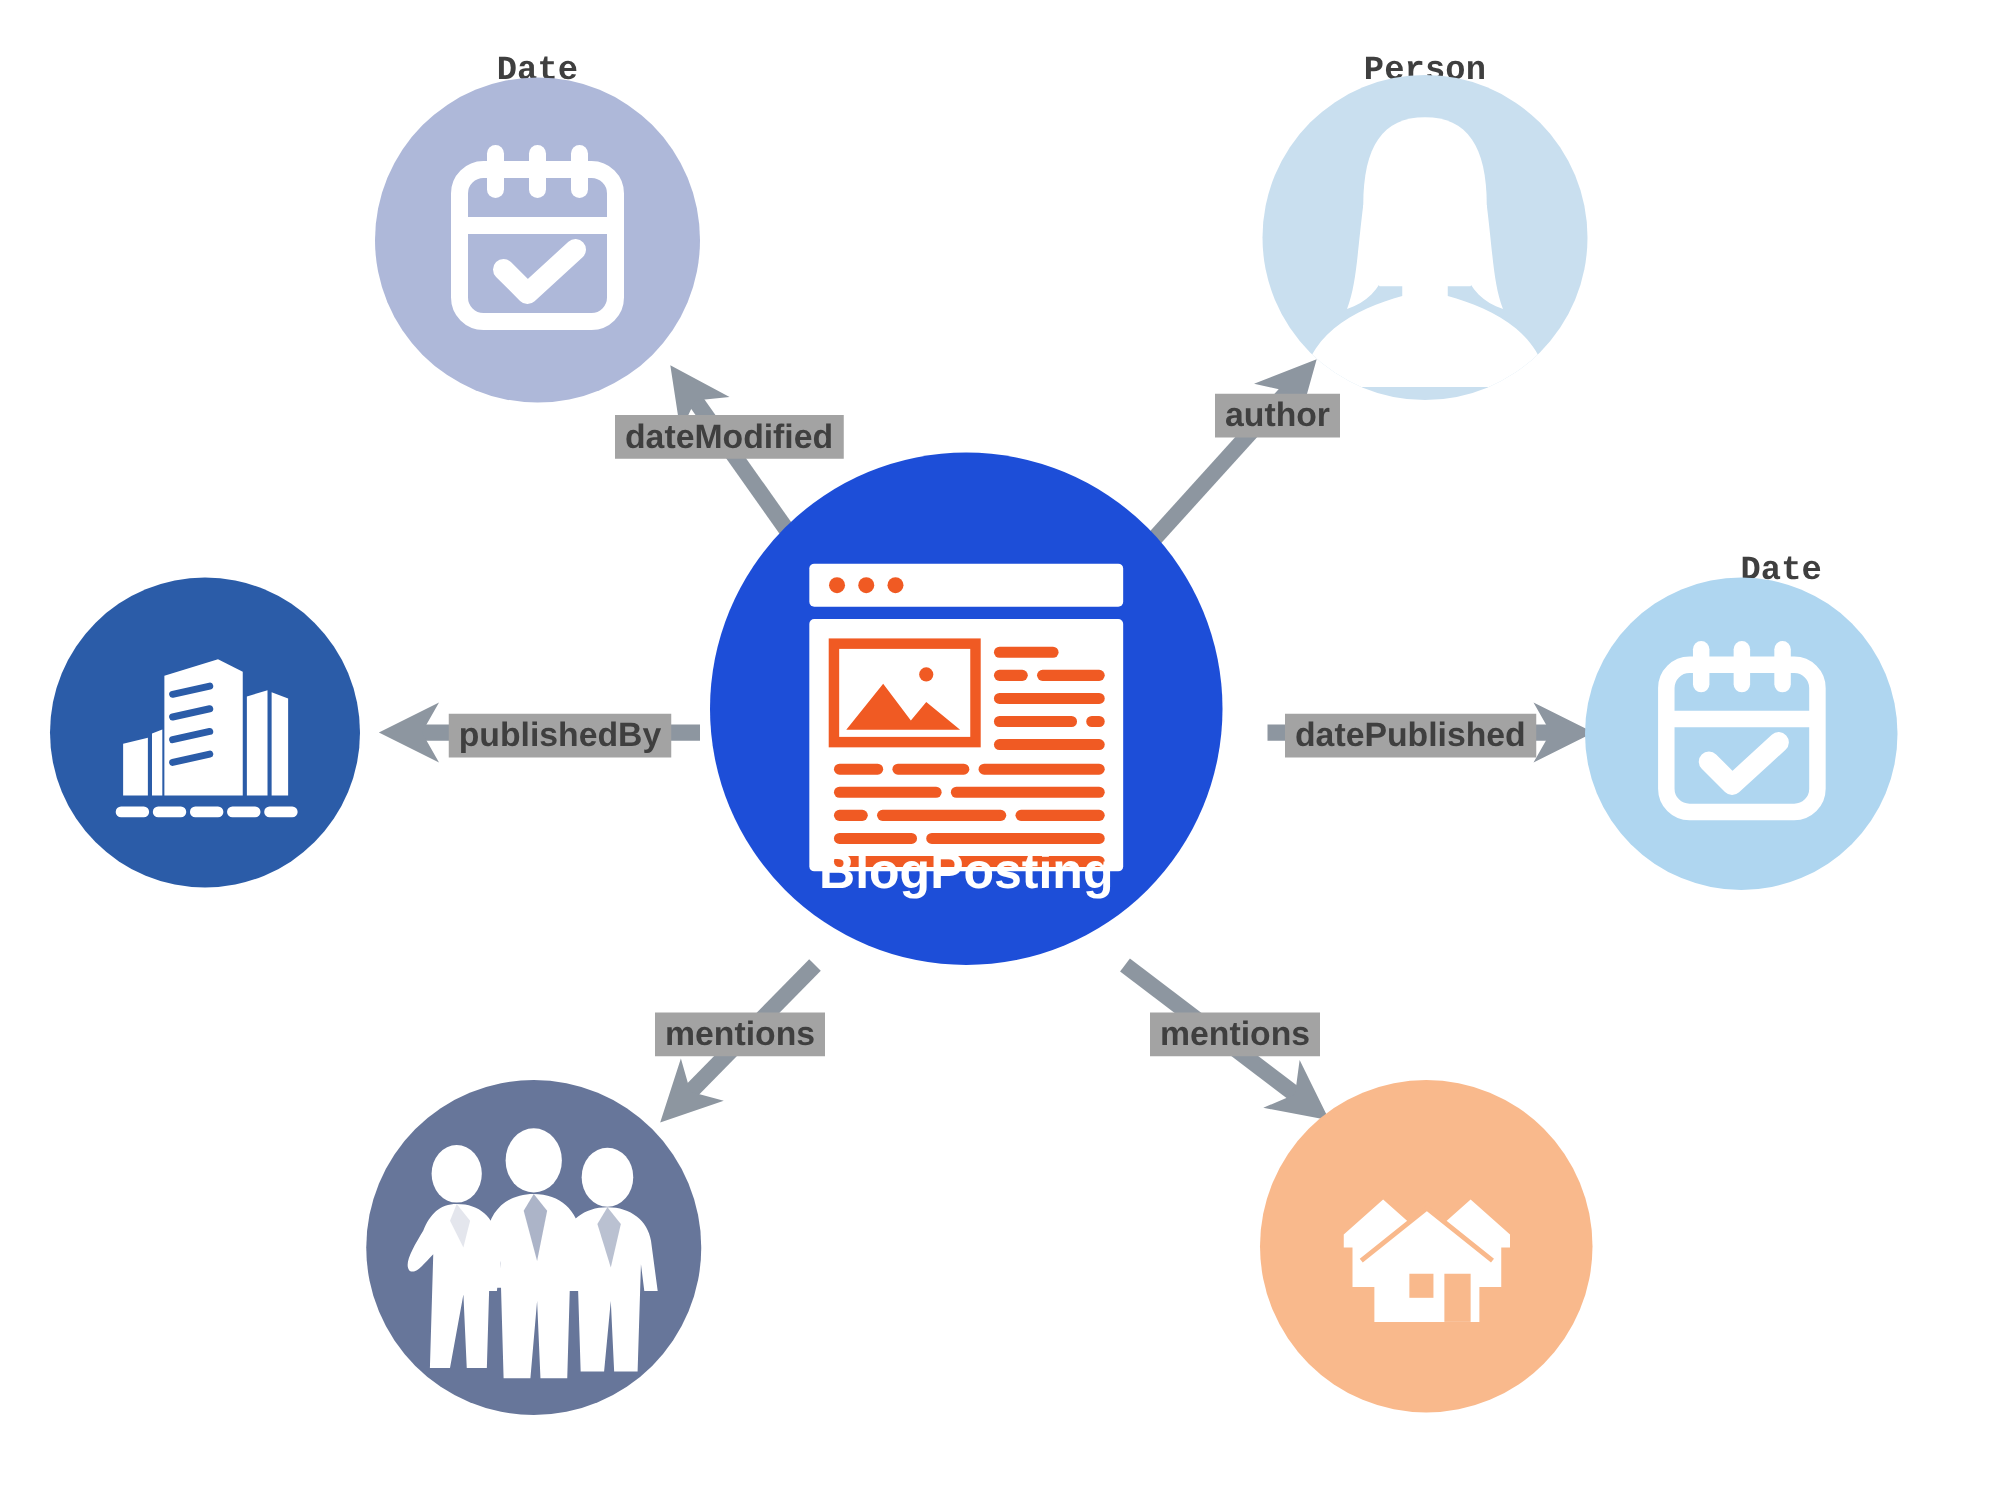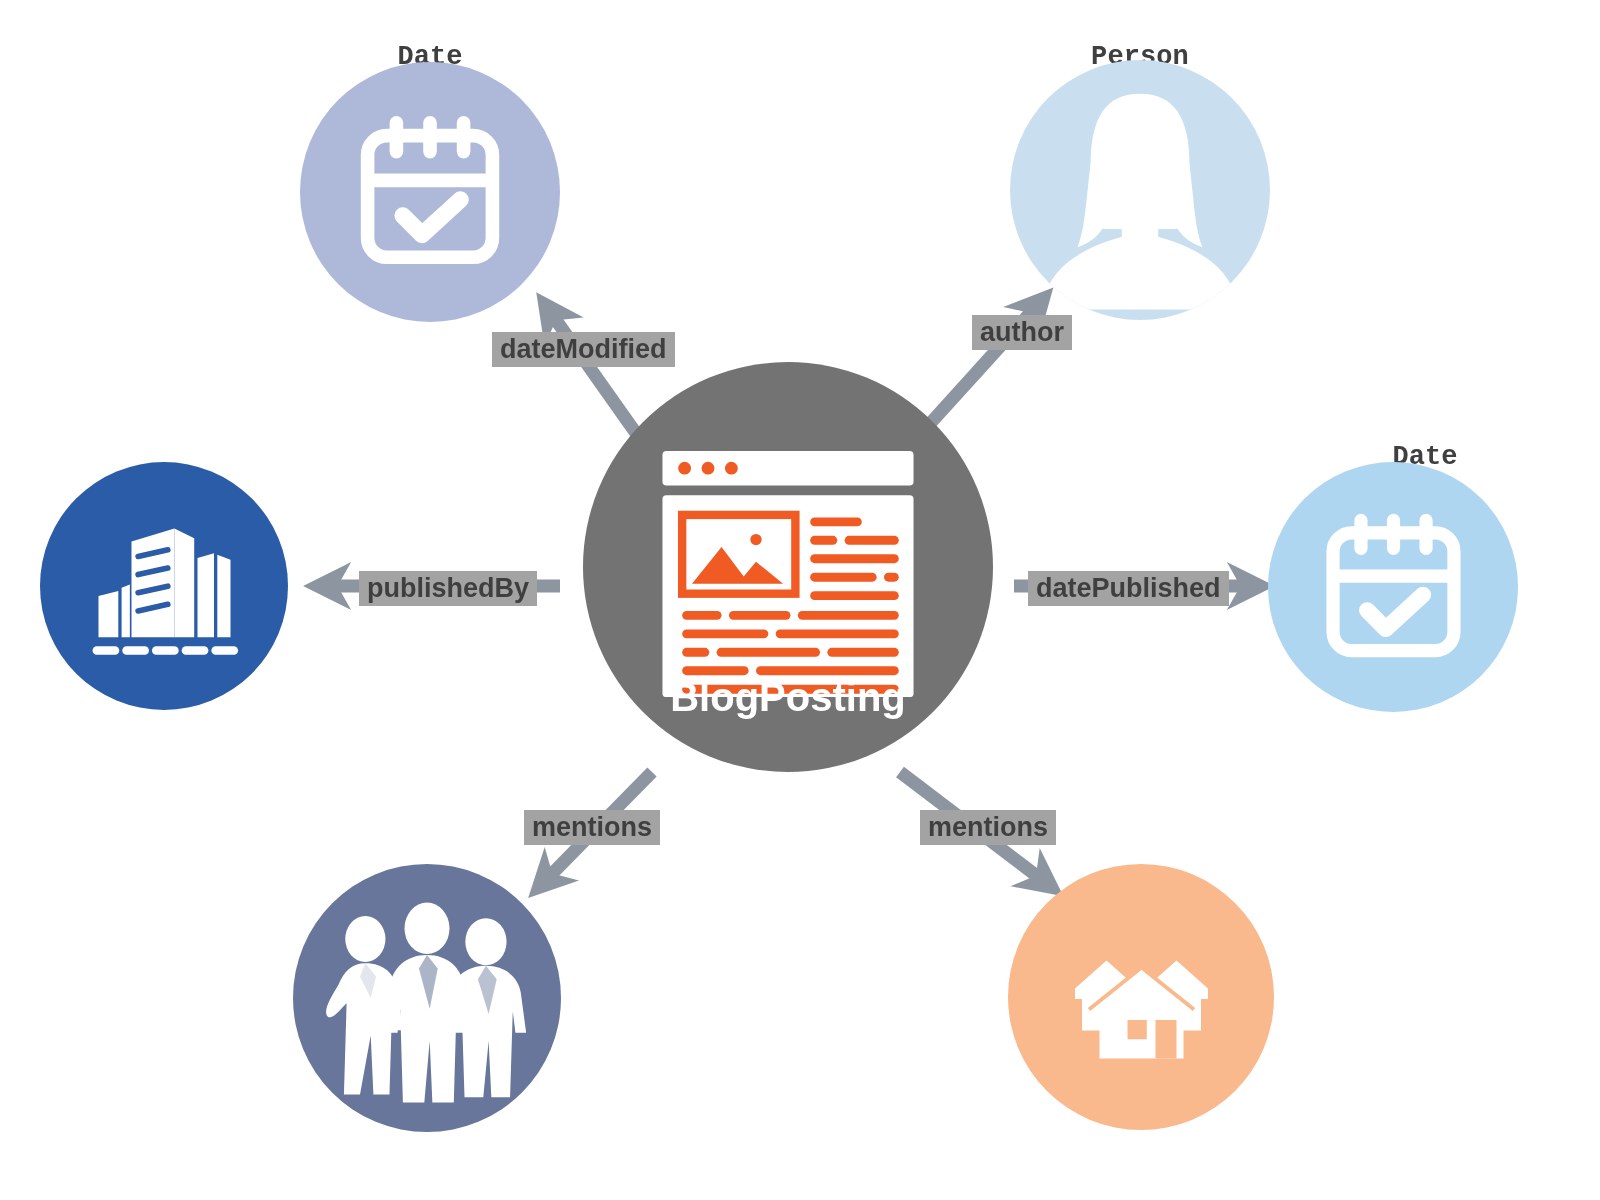--- a/index.html
+++ b/index.html
@@ -48,25 +48,25 @@
     font-weight: bold;
     font-size: 27px;
     letter-spacing: 0.1px;
     white-space: nowrap;
     font-family: Liberation Mono, monospace;
     margin-top: 20px;
   }
 
   
   #center-node {
-    left: 583px;
+    left: 568px;
     top: 362px;
     width: 410px;
     height: 410px;
-    background: #737373;
+    background: #1d4ed8;
     flex-direction: column;
   }
   #center-node .center-glyph {
     margin-top: 18px;
   }
   #center-label {
     position: absolute;
     left: 0;
     right: 0;
     bottom: 52px;

